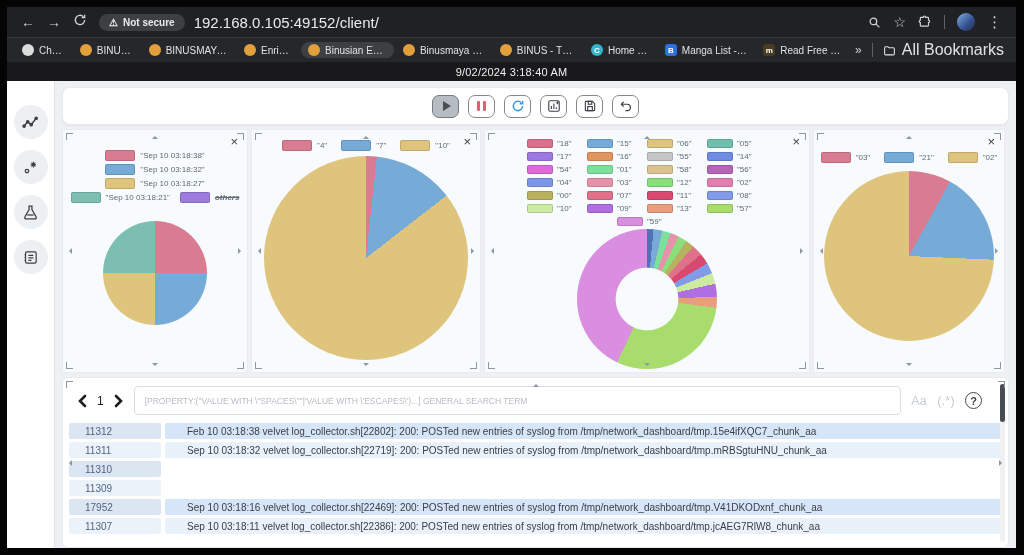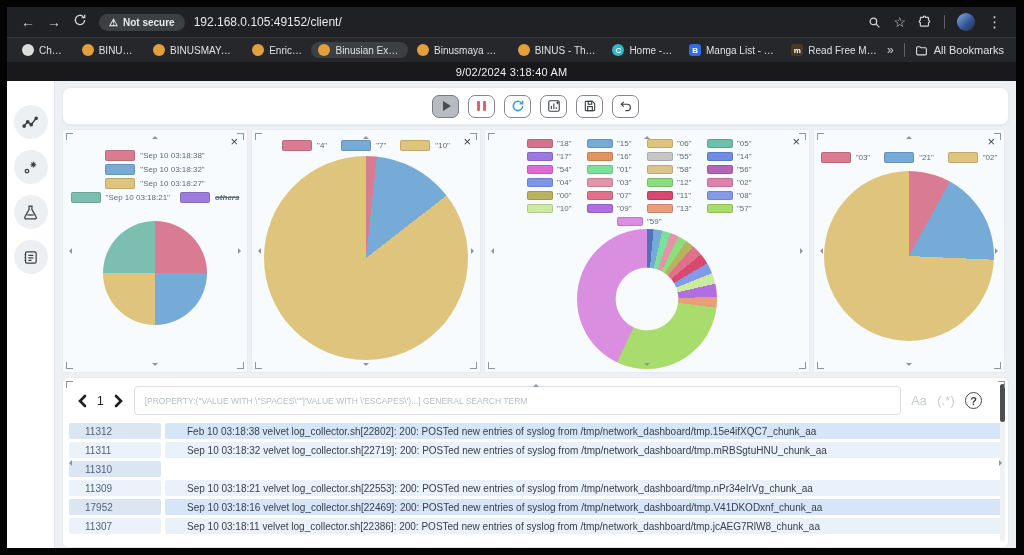--- a/index.html
+++ b/index.html
@@ -6,34 +6,34 @@
   *{box-sizing:border-box;font-family:"Liberation Sans",sans-serif;}
   .screen{position:relative;width:1024px;height:555px;background:#040404;overflow:hidden;}
   .browser{position:absolute;left:7px;top:7px;right:8px;bottom:7px;background:#202124;display:flex;flex-direction:column;}
 
   
   .addr{height:30px;display:flex;align-items:center;padding:0 10px;gap:4px;flex-shrink:0;}
   .nav-ic{color:#cfd2d6;font-size:14px;width:22px;text-align:center;cursor:pointer;line-height:30px;}
   .omni{flex:1;display:flex;align-items:center;gap:9px;height:23px;padding:0 4px;min-width:0;}
   .chip{display:flex;align-items:center;gap:5px;background:#3c4043;border-radius:12px;padding:3px 10px;color:#e8eaed;font-size:10px;font-weight:700;white-space:nowrap;}
   .chip .warn{font-size:10px;color:#e8eaed;}
-  .url{color:#e8eaed;font-size:12px;white-space:nowrap;}
+  .url{color:#e8eaed;font-size:15px;white-space:nowrap;}
   .addr-right{display:flex;align-items:center;gap:12px;padding:0 4px;}
   .r-ic{color:#cfd2d6;font-size:13px;display:flex;align-items:center;}
   .vdiv{width:1px;height:14px;background:#5f6368;}
   .avatar{width:18px;height:18px;border-radius:50%;background:linear-gradient(135deg,#7fb0ea 0%,#35508f 60%,#23304f 100%);}
 
   
   .bkm{height:25px;display:flex;align-items:center;gap:2px;padding:0 8px;background:#26272a;border-top:1px solid #36373a;font-size:10px;color:#dfe1e5;flex-shrink:0;overflow:hidden;white-space:nowrap;}
   .bm-item{display:flex;align-items:center;gap:5px;padding:2px 7px;border-radius:11px;flex-shrink:1;overflow:hidden;}
   .bm-item.active{background:#3c4043;}
   .fav{width:12px;height:12px;border-radius:3px;display:flex;align-items:center;justify-content:center;font-size:8px;color:#fff;font-weight:700;flex-shrink:0;}
   .bm-right{margin-left:auto;display:flex;align-items:center;gap:10px;flex-shrink:0;padding-right:4px;}
   .ovf{color:#cfd2d6;font-size:12px;}
-  .allbm{display:flex;align-items:center;gap:6px;color:#dfe1e5;font-size:11px;}
+  .allbm{display:flex;align-items:center;gap:6px;color:#dfe1e5;font-size:16px;}
 
   
   .statusbar{height:19px;background:#19191b;color:#f0f0f0;font-size:11px;display:flex;align-items:center;justify-content:center;flex-shrink:0;letter-spacing:.2px;}
 
   
   .app{flex:1;background:#eef0f3;display:flex;min-height:0;}
   .side{width:48px;background:#fff;border-right:1px solid #e1e4e8;display:flex;flex-direction:column;align-items:center;padding-top:24px;gap:11px;flex-shrink:0;}
   .side-btn{width:34px;height:34px;border-radius:50%;background:#edf0f3;display:flex;align-items:center;justify-content:center;cursor:pointer;}
   .main{flex:1;position:relative;min-width:0;}
 
@@ -504,21 +504,20 @@
               </div>
               <div class="logrow row-b">
                 <div class="cell cell-id">11311</div>
                 <div class="cell cell-msg">Sep 10 03:18:32 velvet log_collector.sh[22719]: 200: POSTed new entries of syslog from /tmp/network_dashboard/tmp.mRBSgtuHNU_chunk_aa</div>
               </div>
               <div class="logrow row-a">
                 <div class="cell cell-id">11310</div>
               </div>
               <div class="logrow row-b">
                 <div class="cell cell-id">11309</div>
-                <div class="cell cell-msg">Sep 10 03:18:21 velvet log_collector.sh[22553]: 200: POSTed new entries of syslog from /tmp/network_dashboard/tmp.nPr34eIrVg_chunk_aa</div>
               </div>
               <div class="logrow row-a">
                 <div class="cell cell-id">17952</div>
                 <div class="cell cell-msg">Sep 10 03:18:16 velvet log_collector.sh[22469]: 200: POSTed new entries of syslog from /tmp/network_dashboard/tmp.V41DKODxnf_chunk_aa</div>
               </div>
               <div class="logrow row-b">
                 <div class="cell cell-id">11307</div>
                 <div class="cell cell-msg">Sep 10 03:18:11 velvet log_collector.sh[22386]: 200: POSTed new entries of syslog from /tmp/network_dashboard/tmp.jcAEG7RlW8_chunk_aa</div>
               </div>
             </div>

